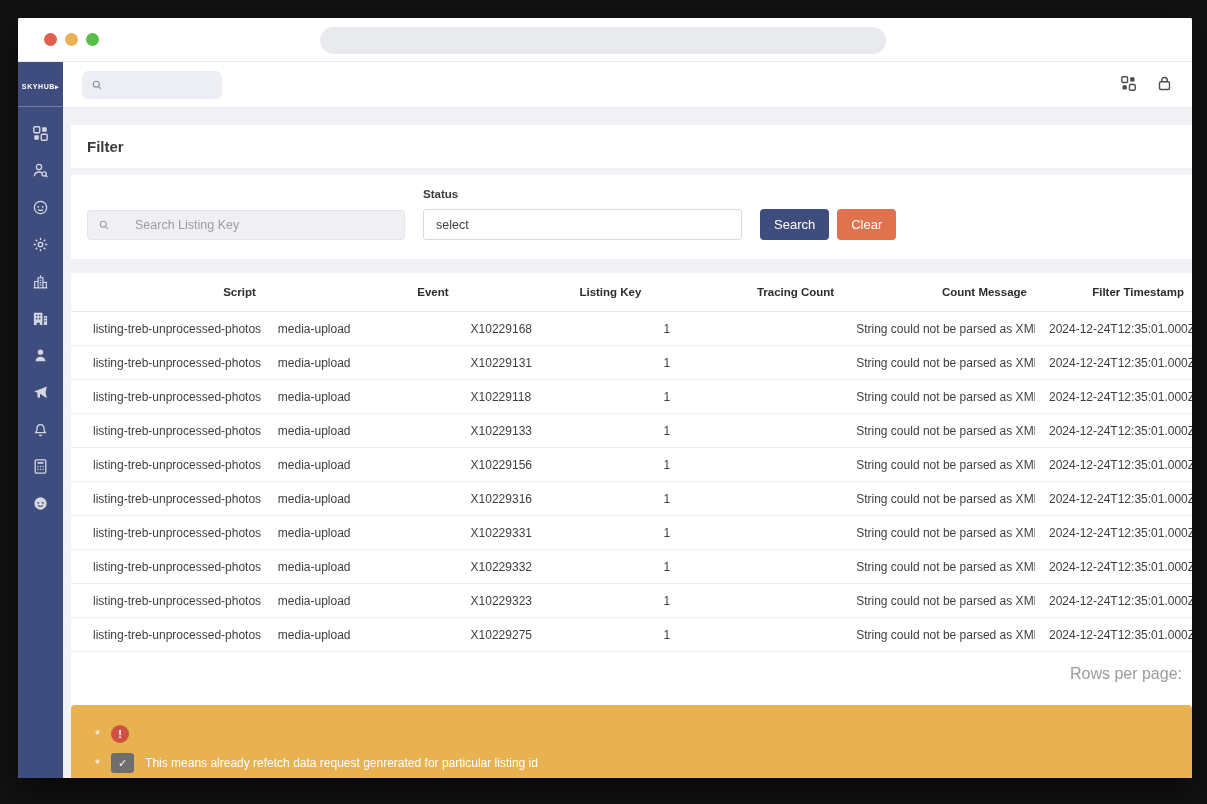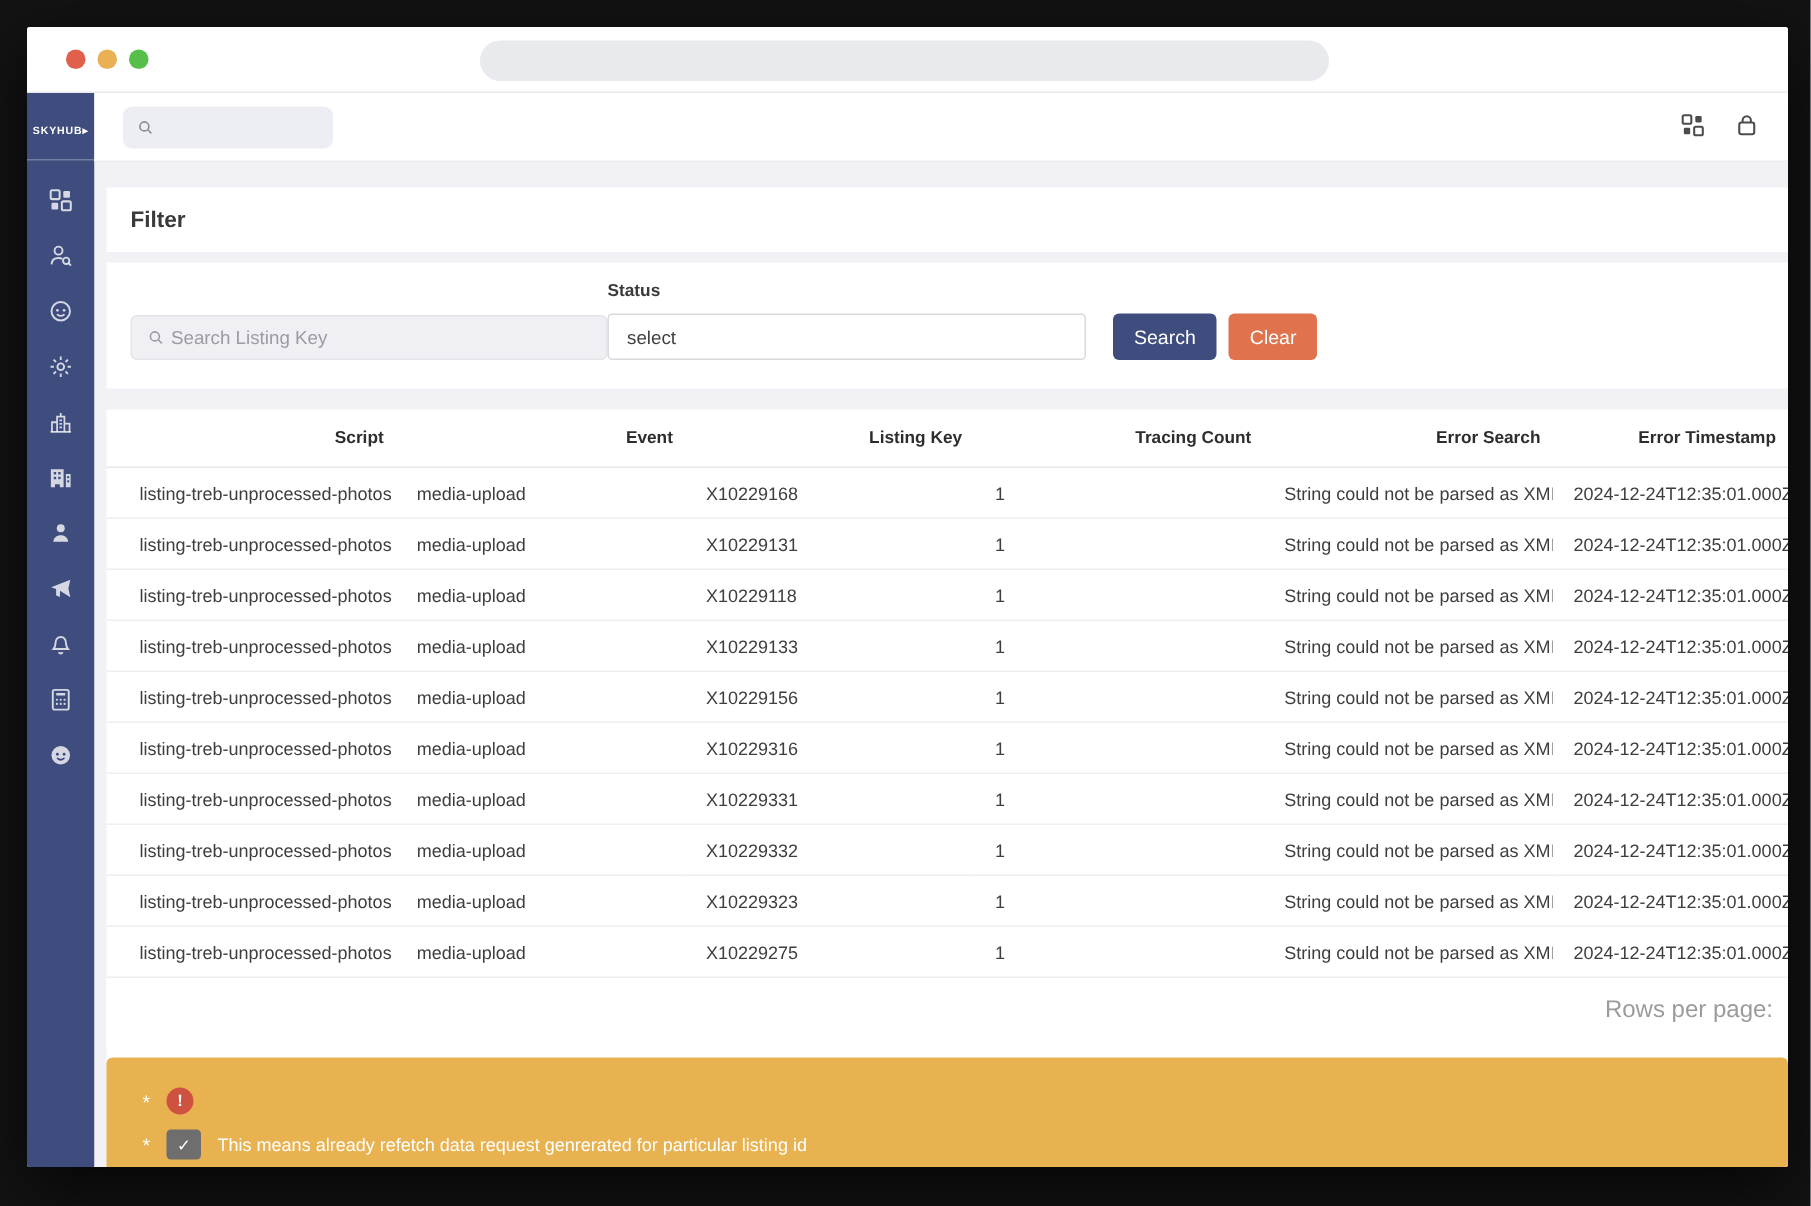--- a/index.html
+++ b/index.html
@@ -63,26 +63,26 @@
   .topbar-right{margin-left:auto;display:flex;gap:19px;color:#4c4c4c;align-items:center;}
   .icon-btn{background:none;border:none;cursor:pointer;color:#4c4c4c;padding:0;display:flex;}
   .icon-btn svg{width:17px;height:17px;}
   
   .content{flex:1;padding:17px 0 0 8px;min-height:0;display:flex;flex-direction:column;}
   .panel{background:#fff;}
   .filter-head{padding:13px 16px;font-size:15px;font-weight:700;color:#3a3a3a;flex:none;}
   .filter-body{margin-top:7px;padding:13px 16px 19px;display:flex;align-items:flex-end;flex:none;}
   .search-box{
     width:318px;height:30px;background:#f0f0f4;border:1px solid #e3e3e9;border-radius:4px;
-    display:flex;align-items:center;gap:4px;padding:0 10px;color:#9b9ba3;
+    display:flex;align-items:center;gap:25px;padding:0 10px;color:#9b9ba3;
   }
   .search-box svg{width:12px;height:12px;flex:none;}
   .search-box input{border:none;outline:none;background:transparent;width:100%;font-size:12.5px;color:#555;}
   .search-box input::placeholder,.topbar-search input::placeholder{color:#9b9ba3;}
-  .status-group{display:flex;flex-direction:column;}
+  .status-group{margin-left:18px;display:flex;flex-direction:column;}
   .status-label{font-size:11.5px;font-weight:700;color:#3a3a3a;margin-bottom:9px;}
   .status-select{
     width:319px;height:31px;border:1px solid #d9d9df;border-radius:3px;background:#fff;
     display:flex;align-items:center;padding:0 12px;font-size:12.5px;color:#3f3f3f;cursor:pointer;
   }
   .btns{margin-left:18px;display:flex;gap:8px;}
   .btn{border:none;border-radius:4px;color:#fff;font-size:13px;padding:8px 14px;cursor:pointer;font-family:inherit;}
   .btn.search{background:var(--accent_blue);}
   .btn.clear{background:var(--clear_orange);}
   
@@ -315,22 +315,22 @@
         </div>
 
         <div class="panel table-panel">
           <table>
             <thead>
                 <tr id="table-head-row">
                   <th>Script</th>
                   <th>Event</th>
                   <th>Listing Key</th>
                   <th>Tracing Count</th>
-                  <th>Error Search</th>
-                  <th>Error Timestamp</th>
+                  <th>Count Message</th>
+                  <th>Filter Timestamp</th>
                 </tr>
               </thead>
             <tbody id="table-body">
                 <tr>
                   <td>listing-treb-unprocessed-photos</td>
                   <td>media-upload</td>
                   <td>X10229168</td>
                   <td>1</td>
                   <td>String could not be parsed as XML</td>
                   <td>2024-12-24T12:35:01.000Z</td>

